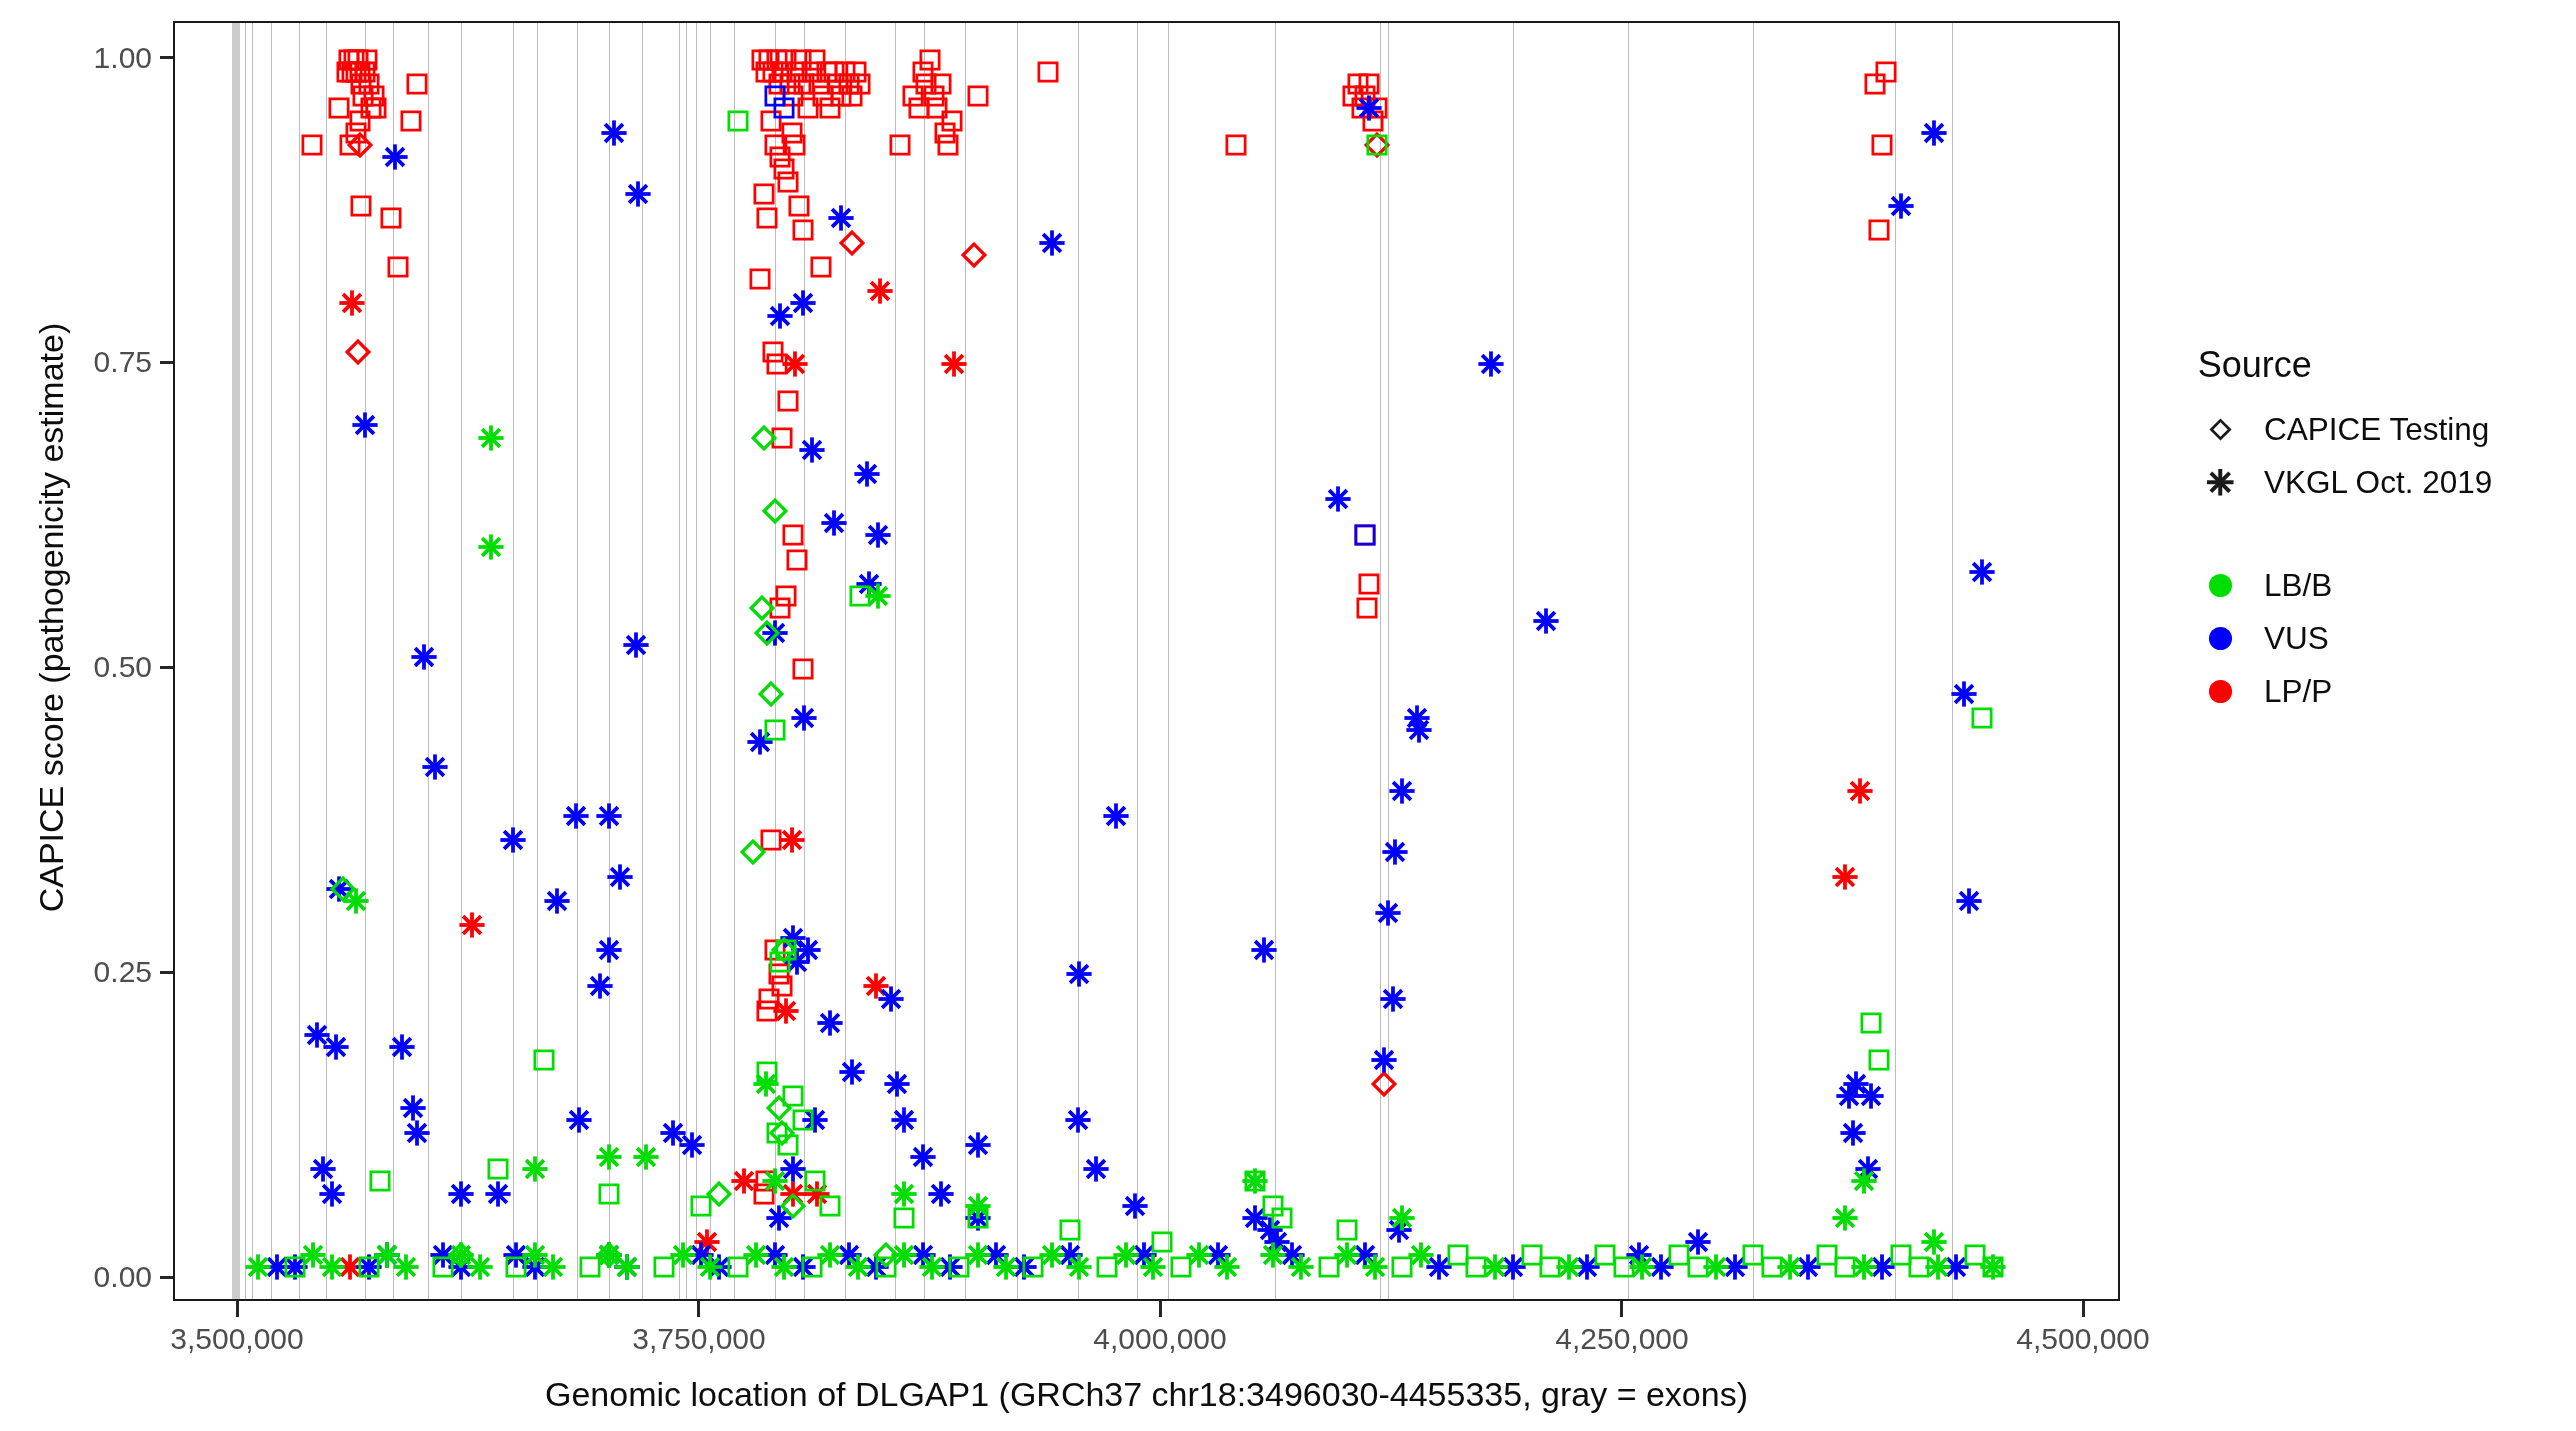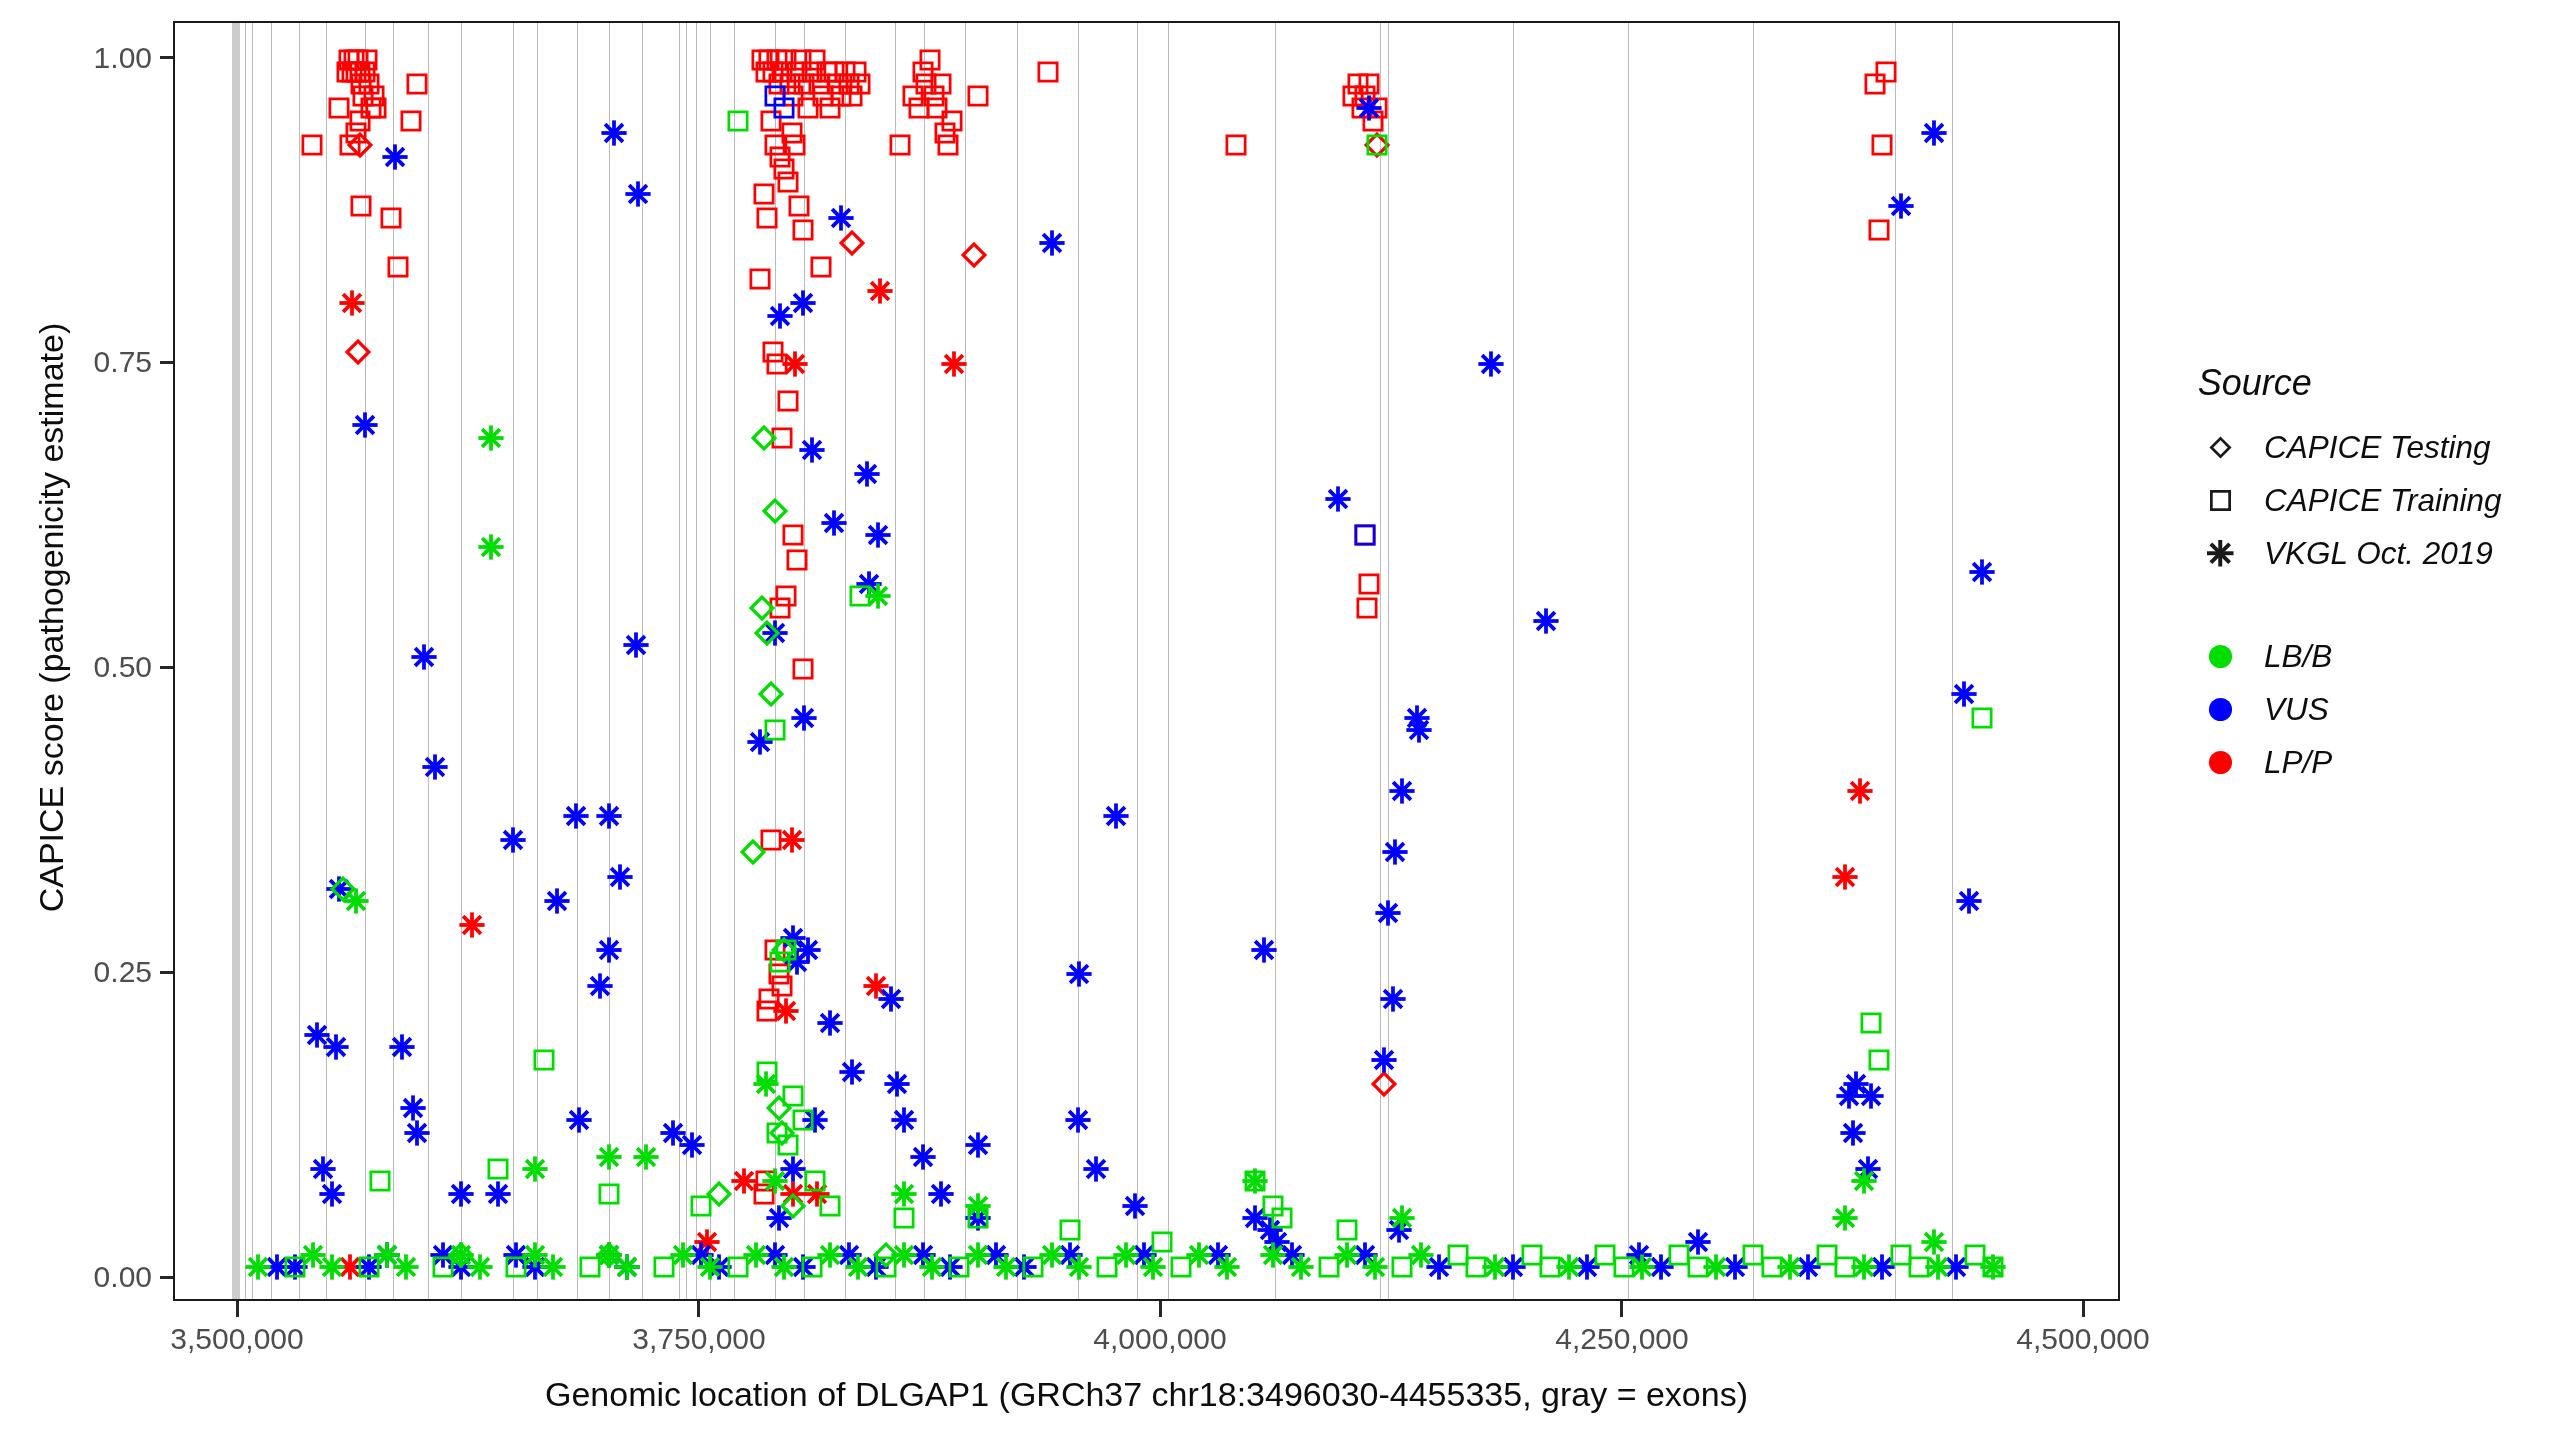--- a/index.html
+++ b/index.html
@@ -44,21 +44,21 @@
   .xtick-label{
     position:absolute;top:21px;transform:translateX(-50%);
     font-size:30px;color:#4d4d4d;white-space:nowrap;
   }
   #x-axis-title{
     position:absolute;top:74px;left:173px;width:1947px;
     text-align:center;font-size:34px;color:#0d0d0d;white-space:nowrap;
   }
 
   
-  #legend{position:absolute;left:2194px;top:362px;width:363px;font-style:italic;}
+  #legend{position:absolute;left:2194px;top:344px;width:363px;}
   .legend-block{margin-bottom:50px;}
   .legend-title{font-size:36px;color:#0d0d0d;margin:0 0 17px 3.8px;white-space:nowrap;}
   .legend-row{display:flex;align-items:center;height:53px;}
   .legend-key{width:53px;height:53px;display:flex;align-items:center;justify-content:center;flex:0 0 53px;}
   .legend-key svg{display:block;overflow:visible;}
   .legend-label{font-size:31.5px;color:#0d0d0d;margin-left:17px;white-space:nowrap;}
 </style>
 </head>
 <body>
 
@@ -2659,28 +2659,20 @@
         <div class="legend-row">
           <span class="legend-key">
             <svg width="21" height="21" viewBox="0 0 22 22">
       <polygon points="11,1.4300000000000002 20.57,11 11,20.57 1.4300000000000002,11" fill="none" stroke="#1a1a1a" stroke-width="2.8600000000000003"></polygon>
             </svg>
           </span>
           <span class="legend-label">CAPICE Testing</span>
         </div>
         <div class="legend-row">
           <span class="legend-key">
-            <svg width="21" height="21" viewBox="0 0 22 22">
-      <rect x="1.4300000000000002" y="1.4300000000000002" width="19.14" height="19.14" fill="none" stroke="#1a1a1a" stroke-width="2.8600000000000003"></rect>
-            </svg>
-          </span>
-          <span class="legend-label">CAPICE Training</span>
-        </div>
-        <div class="legend-row">
-          <span class="legend-key">
             <svg width="30.5" height="30.5" viewBox="0 0 32 32">
               <line x1="2.08" y1="16" x2="29.92" y2="16" stroke="#1a1a1a" stroke-width="4.16" stroke-linecap="butt"></line>
               <line x1="6.157073605883259" y1="6.157073605883259" x2="25.84292639411674" y2="25.84292639411674" stroke="#1a1a1a" stroke-width="4.16" stroke-linecap="butt"></line>
               <line x1="16" y1="2.08" x2="16" y2="29.92" stroke="#1a1a1a" stroke-width="4.16" stroke-linecap="butt"></line>
               <line x1="25.84292639411674" y1="6.157073605883259" x2="6.157073605883259" y2="25.84292639411674" stroke="#1a1a1a" stroke-width="4.16" stroke-linecap="butt"></line>
             </svg>
           </span>
           <span class="legend-label">VKGL Oct. 2019</span>
         </div>
       </div>

